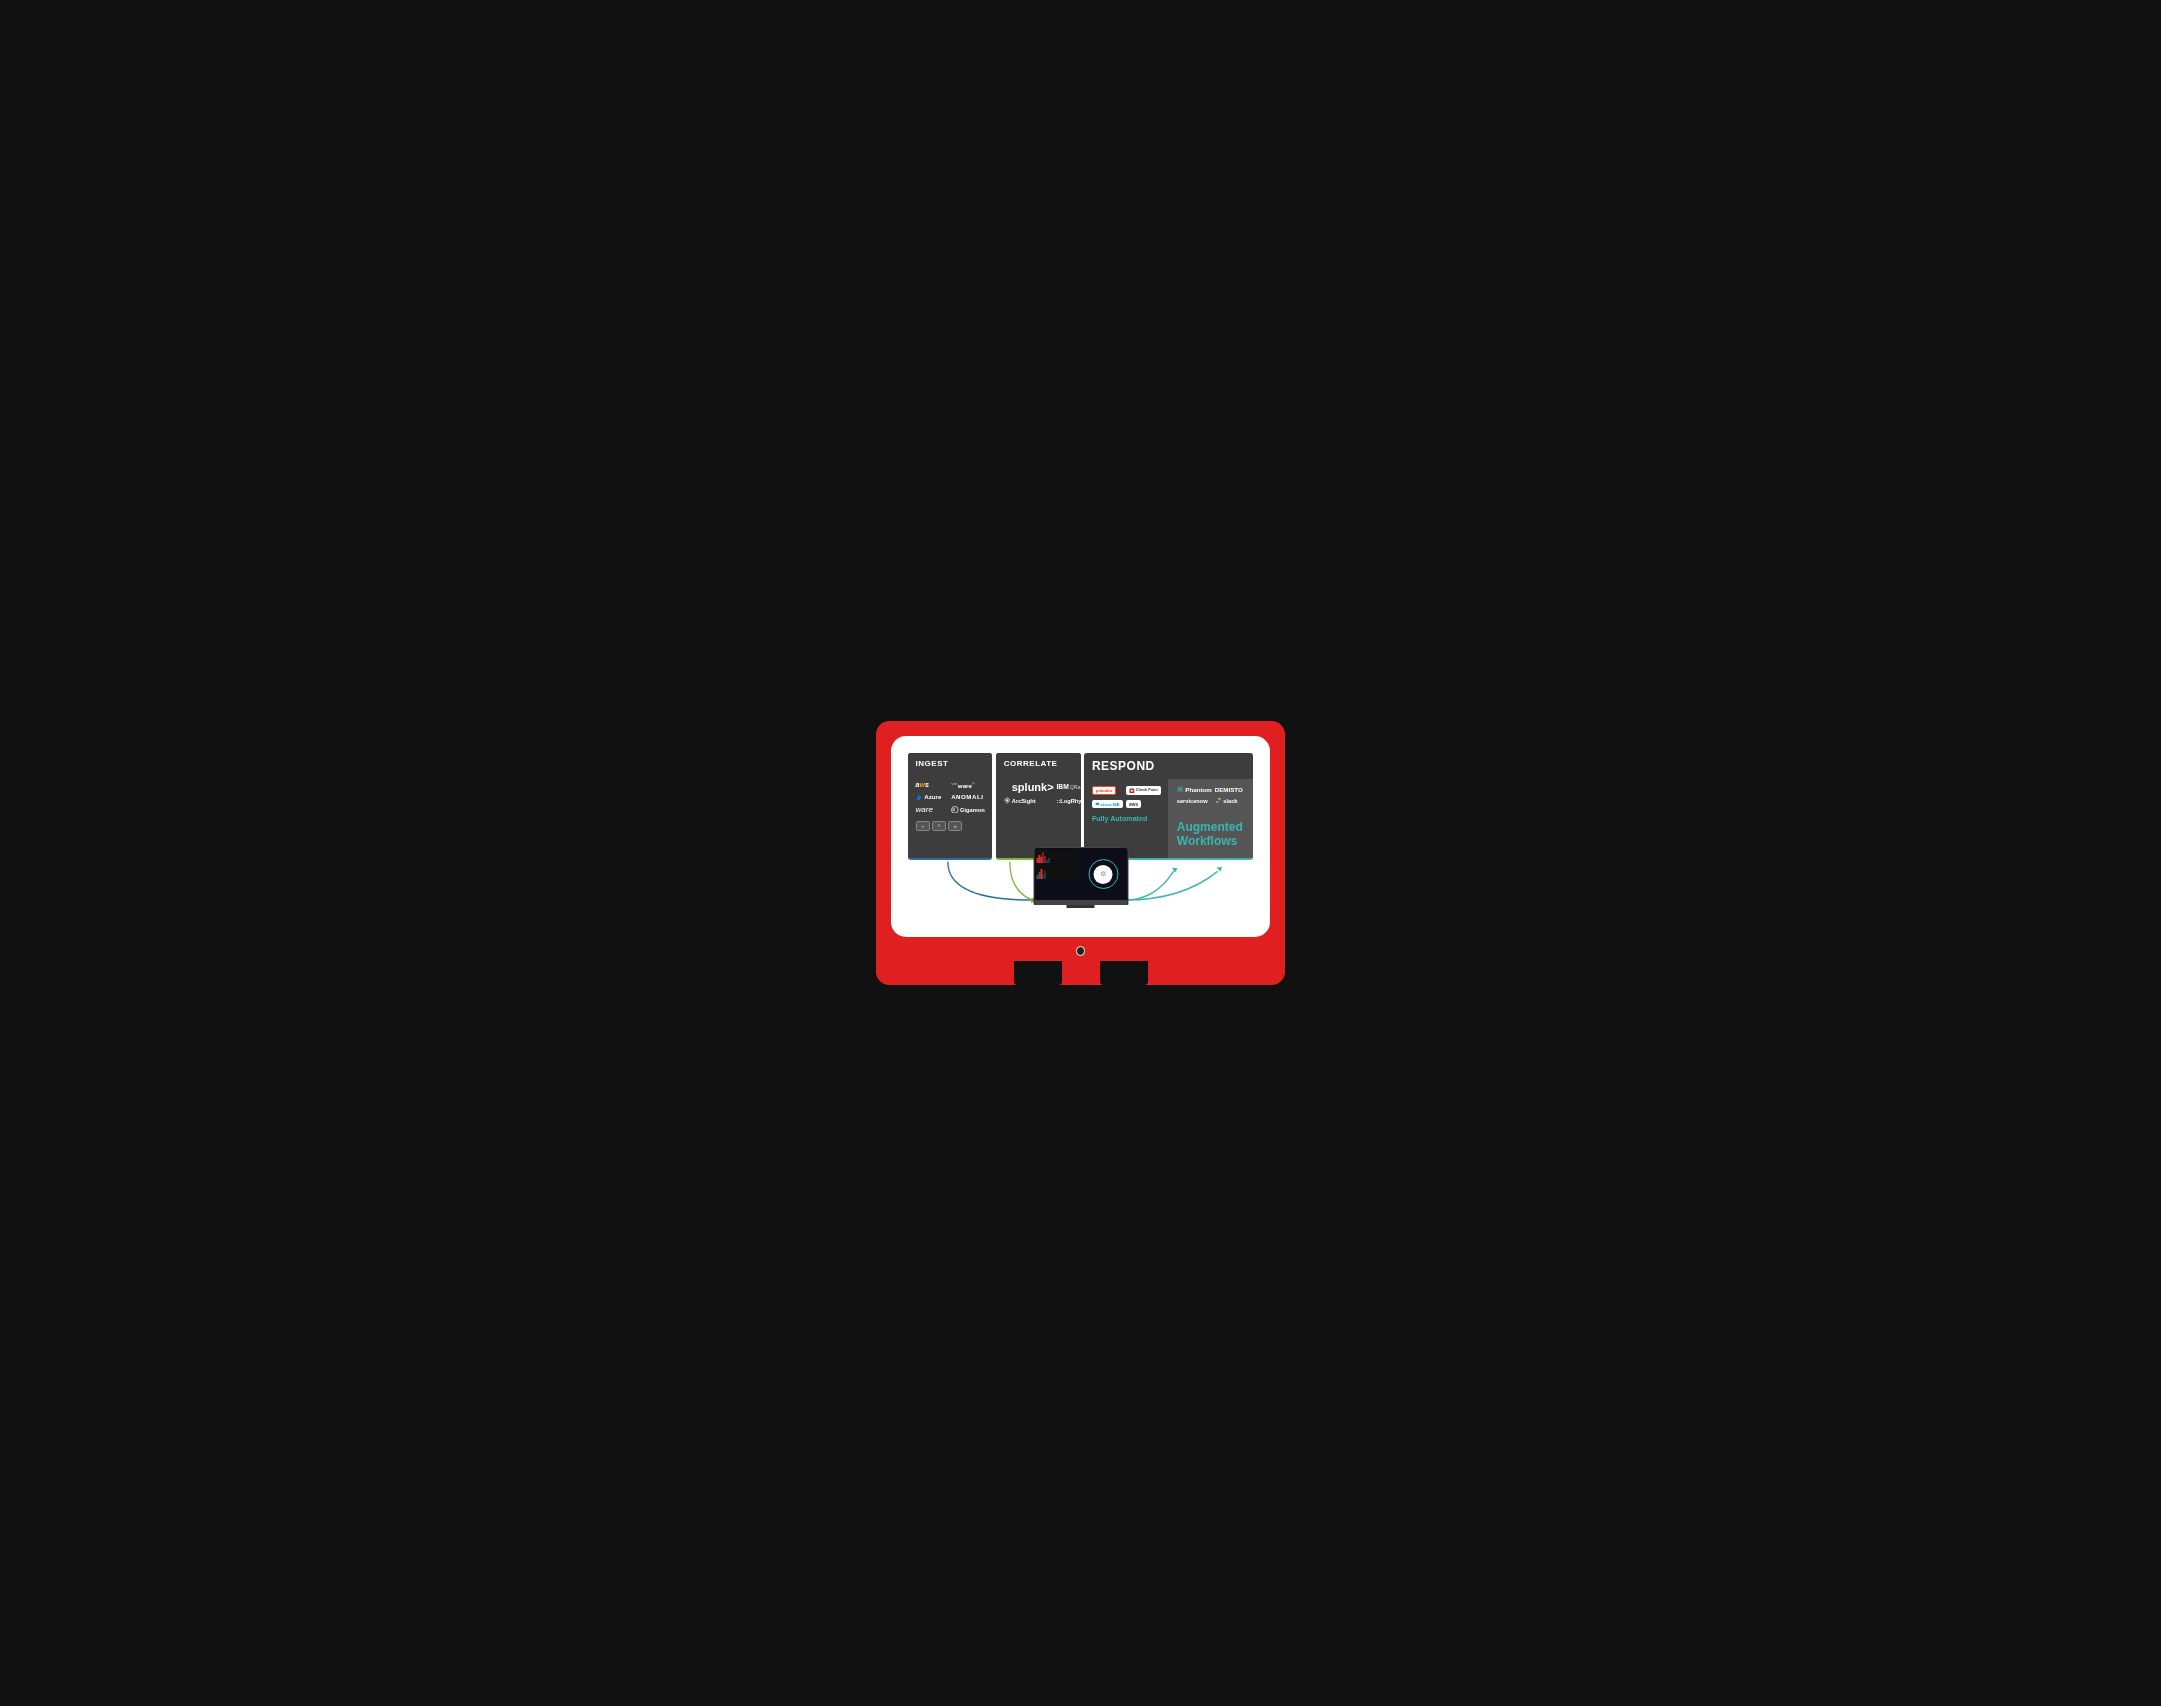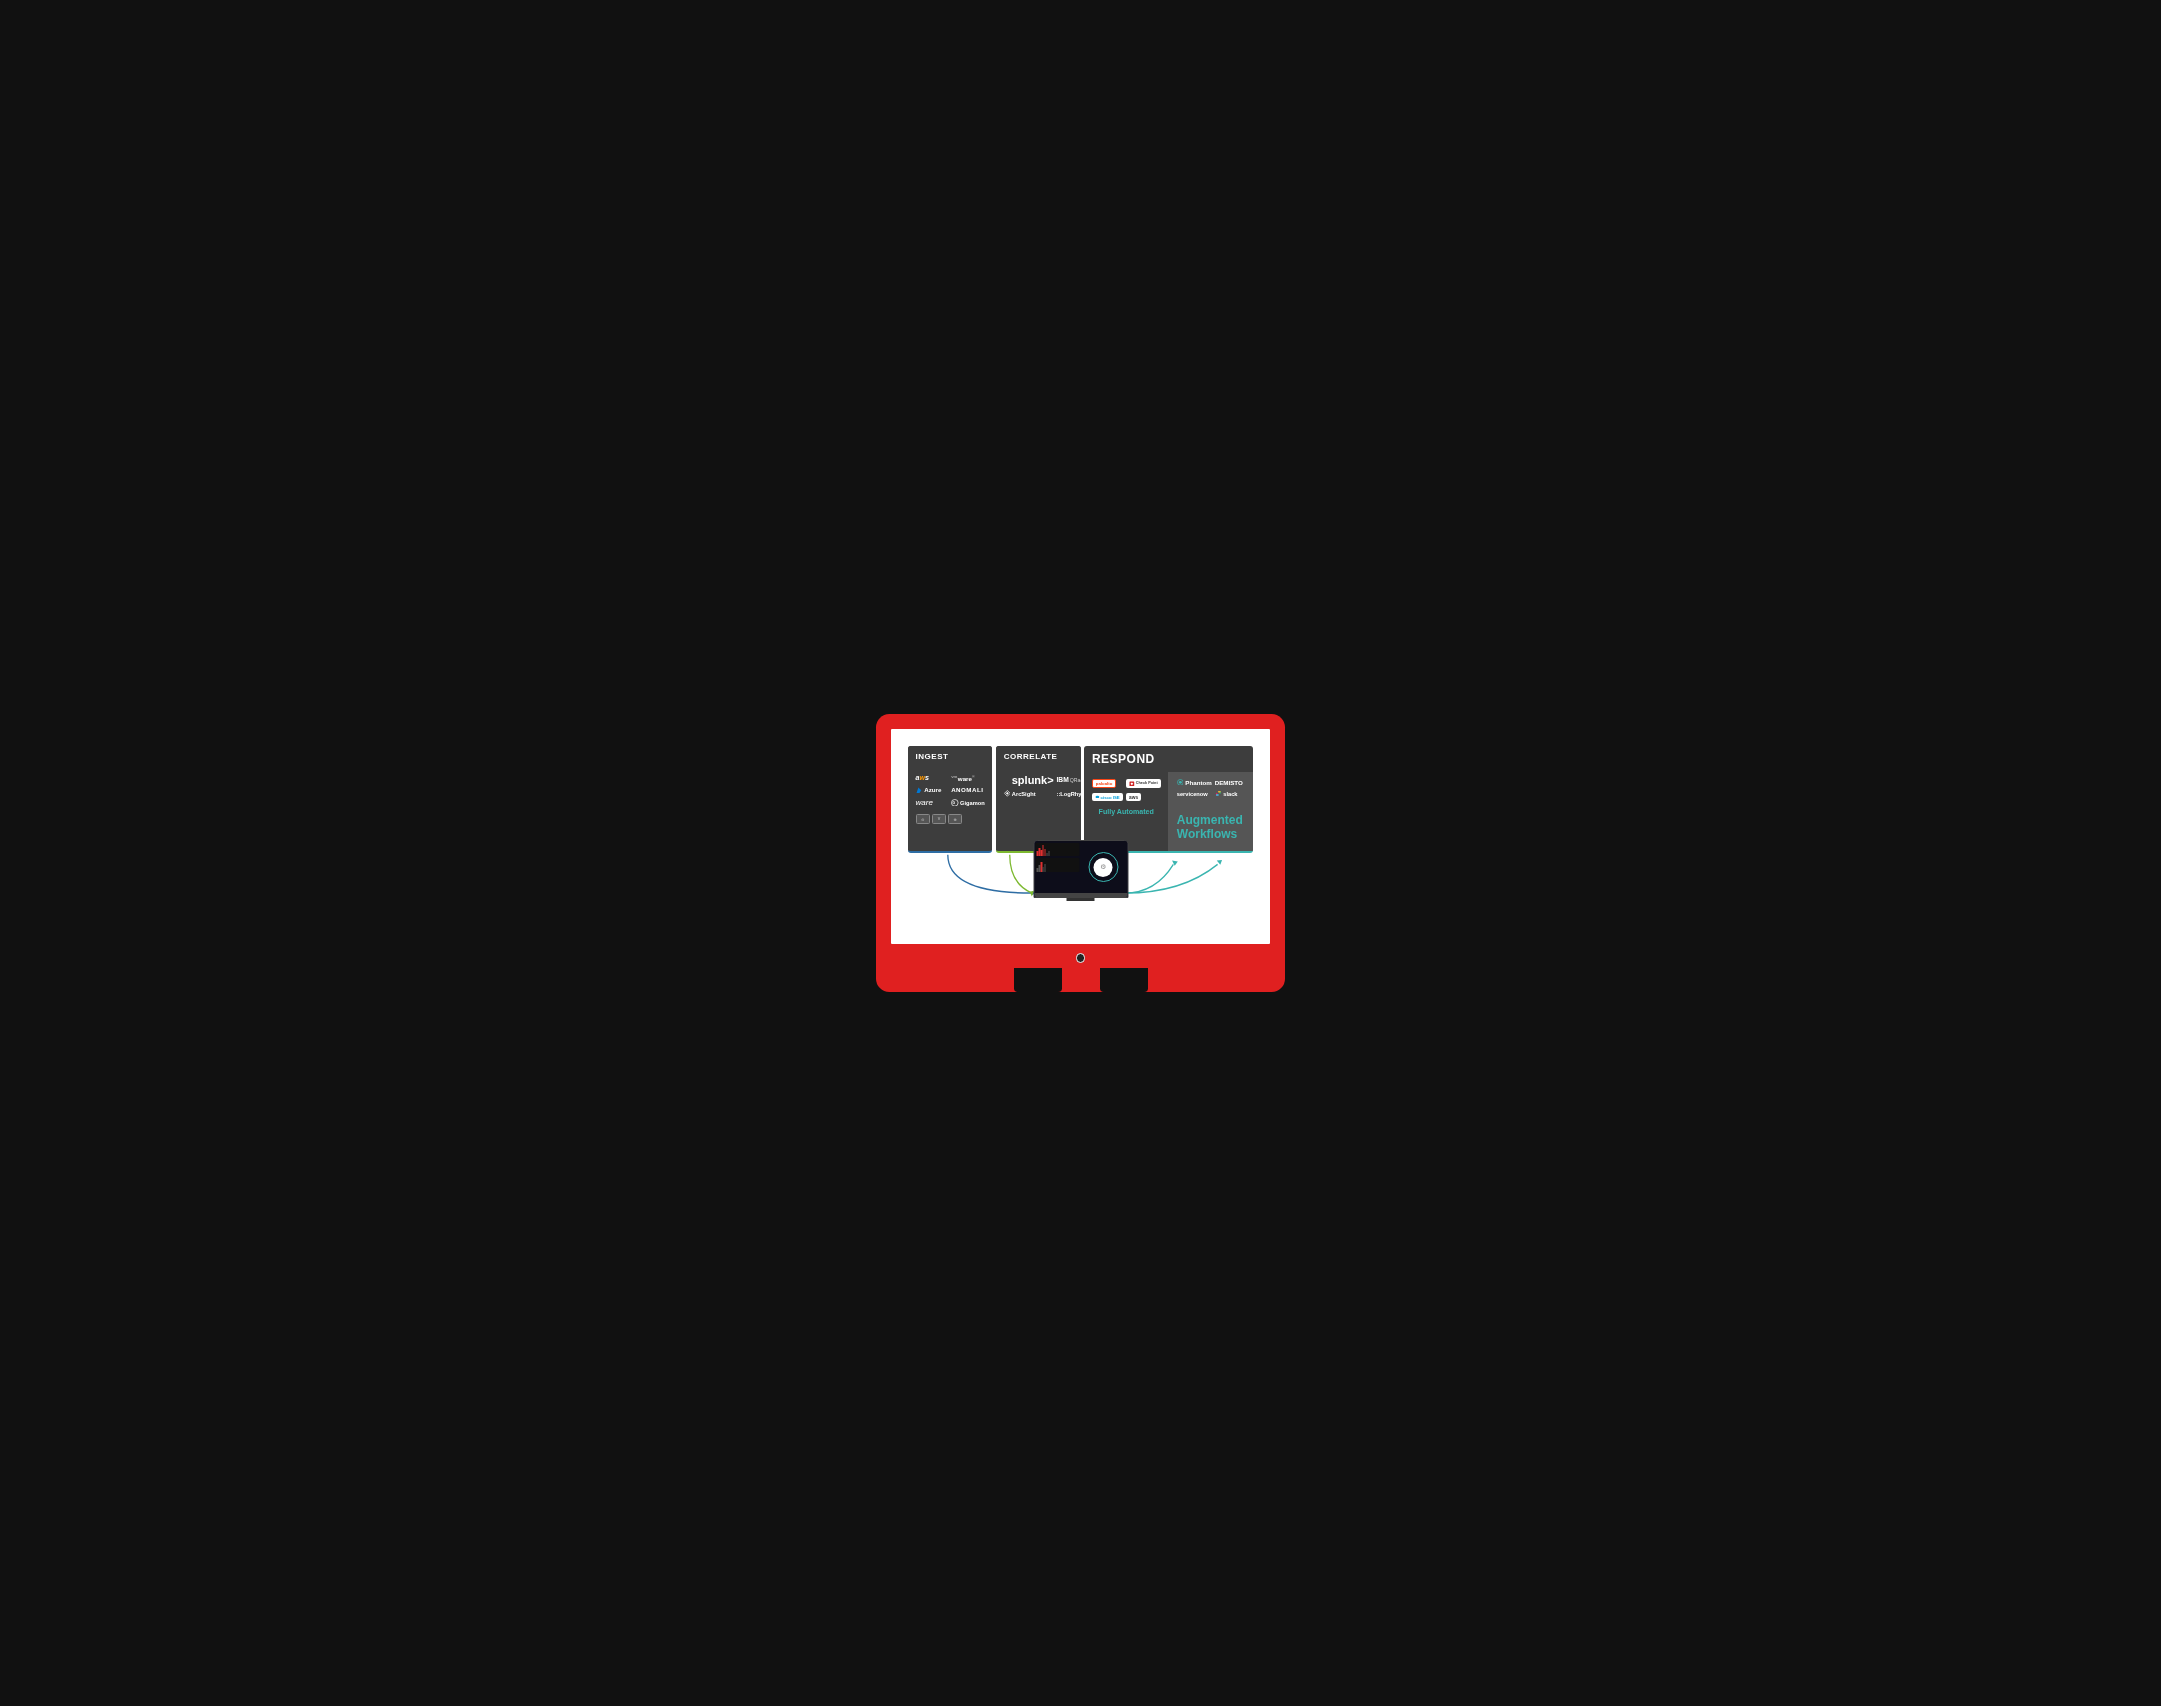--- a/index.html
+++ b/index.html
@@ -17,22 +17,22 @@
       border-radius: 13.3px;
       padding: 15px 15px 0 15px;
       display: flex;
       flex-direction: column;
       align-items: center;
       width: 409px;
     }
 
     .monitor-screen {
       background: #fff;
-      border-radius: 1px;
-      padding: 17px 17px 27px 17px;
+      border-radius: 15px;
+      padding: 17px 17px 13px 17px;
       width: 100%;
     }
 
     .diagram-container {
       display: flex;
       gap: 0;
       width: 100%;
       position: relative;
     }
 
@@ -162,21 +162,21 @@
       font-weight: 700;
       margin-left: 8px;
     }
 
     
     .fully-automated {
       color: #3ab5b0;
       font-size: 7.1px;
       font-weight: 700;
       margin-top: 7.6px;
-      text-align: center;
+      text-align: left;
     }
 
     
     .augmented-workflows {
       color: #3ab5b0;
       font-size: 12px;
       font-weight: 700;
       margin-top: 16px;
       text-align: left;
     }

